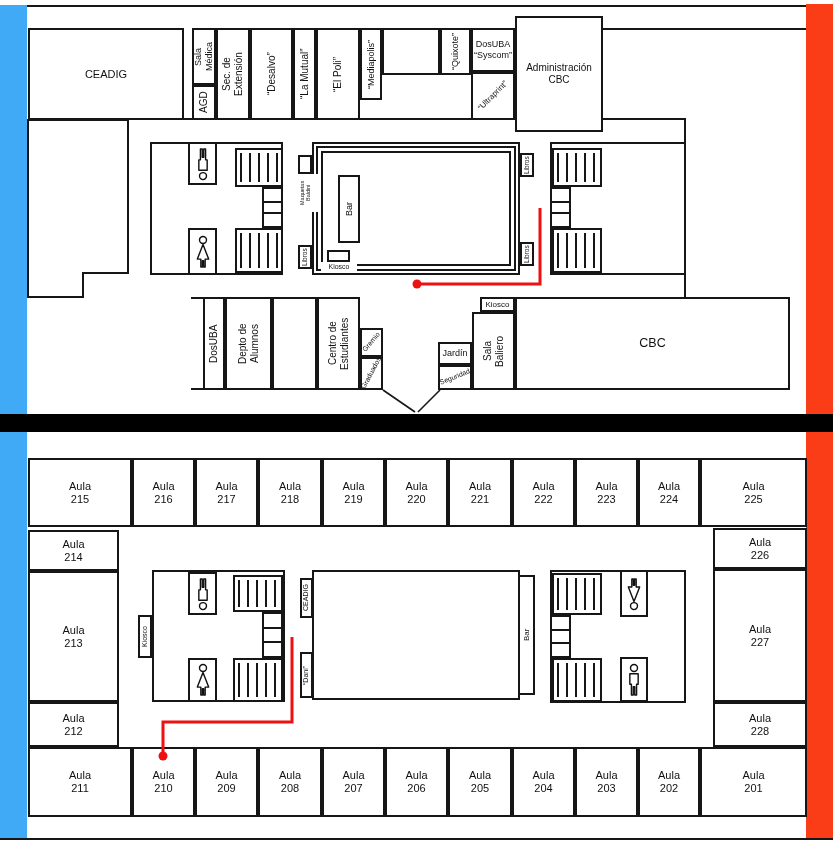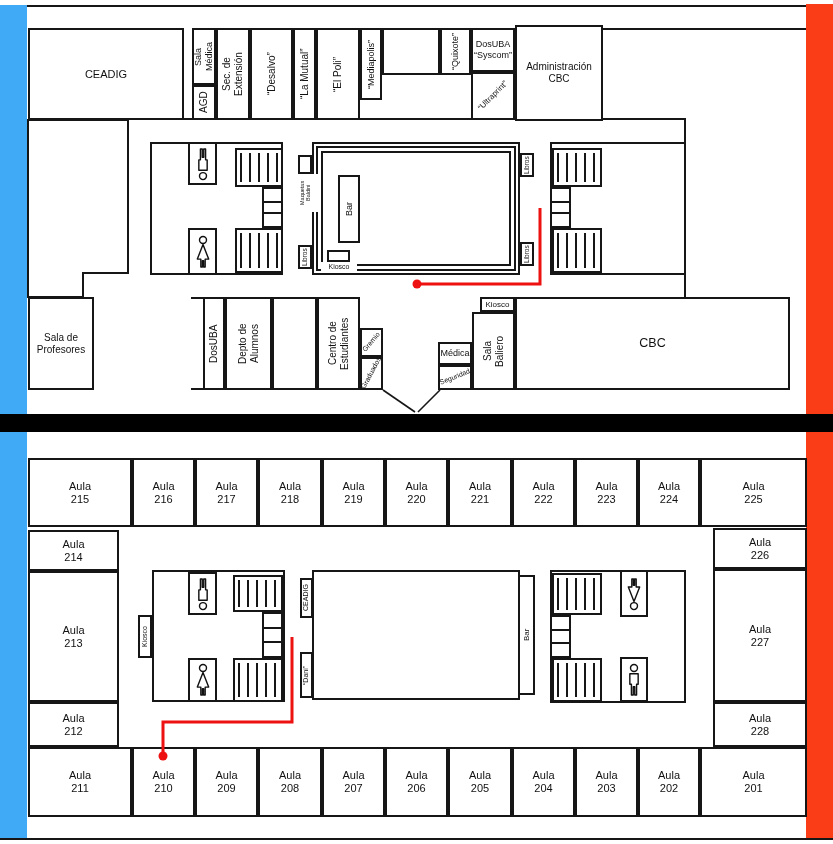--- a/index.html
+++ b/index.html
@@ -63,21 +63,21 @@
 Extensión</div>
   <div class="room v f10" style="left:250px;top:28px;width:43px;height:92px">“Desalvo”</div>
   <div class="room v f10" style="left:293px;top:28px;width:23px;height:92px">“La Mutual”</div>
   <div class="room v f10" style="left:316px;top:28px;width:44px;height:92px">“El Poli”</div>
   <div class="room v f9" style="left:360px;top:28px;width:22px;height:72px">“Mediapolis”</div>
   <div class="room" style="left:382px;top:28px;width:58px;height:47px"></div>
   <div class="room v f9" style="left:440px;top:28px;width:31px;height:47px">“Quixote”</div>
   <div class="room f9" style="left:471px;top:28px;width:44px;height:44px">DosUBA
 “Syscom”</div>
   <div class="room f8" style="left:471px;top:72px;width:44px;height:48px"><span class="diag" style="transform:rotate(-45deg)">“Ultraprint”</span></div>
-  <div class="room f10" style="left:515px;top:25px;width:88px;height:96px">Administración
+  <div class="room f10" style="left:515px;top:16px;width:88px;height:116px">Administración
 CBC</div>
 
 
   <div class="room" style="left:150px;top:142px;width:133px;height:133px"></div>
   <div class="iconbox" style="left:188px;top:142px;width:29px;height:43px">
     <svg class="person flip" width="20" height="34" viewBox="0 0 24 40">
       <circle cx="12" cy="5.5" r="4.2" fill="none" stroke="#111" stroke-width="1.7"></circle>
       <path d="M7 12.5 L17 12.5 L17 25 L15.1 25 L15.1 38 L12.9 38 L12.9 28 L11.1 28 L11.1 38 L8.9 38 L8.9 25 L7 25 Z" fill="none" stroke="#111" stroke-width="1.7" stroke-linejoin="round"></path>
     </svg>
   </div>
@@ -103,32 +103,30 @@
 Baldini</div>
   <div class="room v f6" style="left:298px;top:245px;width:14px;height:24px">Libros</div>
   <div class="room v f6" style="left:520px;top:153px;width:14px;height:24px">Libros</div>
   <div class="room v f6" style="left:520px;top:242px;width:14px;height:24px">Libros</div>
 
   <div class="room" style="left:550px;top:142px;width:136px;height:133px"></div>
   <div class="stairs" style="left:552px;top:148px;width:50px;height:39px"></div>
   <div class="steps" style="left:550px;top:187px;width:21px;height:41px"></div>
   <div class="stairs" style="left:552px;top:228px;width:50px;height:45px"></div>
 
-  <div class="room f10" style="left:28px;top:297px;width:66px;height:93px">Sala de
-Profesores</div>
   <div class="abs" style="left:191px;top:297px;width:12px;height:93px;border-top:2px solid #161616;border-bottom:2px solid #161616"></div>
   <div class="room v f10" style="left:203px;top:297px;width:22px;height:93px">DosUBA</div>
   <div class="room v f10" style="left:225px;top:297px;width:47px;height:93px">Depto de
 Alumnos</div>
   <div class="room" style="left:272px;top:297px;width:45px;height:93px"></div>
   <div class="room v f10" style="left:317px;top:297px;width:43px;height:93px">Centro de
 Estudiantes</div>
   <div class="room f7" style="left:360px;top:328px;width:23px;height:29px"><span class="diag" style="transform:rotate(-50deg)">Gremio</span></div>
   <div class="room f7" style="left:360px;top:357px;width:23px;height:33px"><span class="diag" style="transform:rotate(-62deg)">Graduados</span></div>
-  <div class="room f9" style="left:438px;top:342px;width:34px;height:23px">Médica</div>
+  <div class="room f9" style="left:438px;top:342px;width:34px;height:23px">Jardín</div>
   <div class="room f7" style="left:438px;top:365px;width:34px;height:25px"><span class="diag" style="transform:rotate(-22deg)">Seguridad</span></div>
   <div class="room f8" style="left:480px;top:297px;width:35px;height:15px">Kiosco</div>
   <div class="room v f10" style="left:472px;top:312px;width:43px;height:78px">Sala
 Baliero</div>
   <div class="room f12" style="left:515px;top:297px;width:275px;height:93px">CBC</div>
 
   <div class="room" style="left:28px;top:458px;width:104px;height:69px">Aula
 215</div>
   <div class="room" style="left:132px;top:458px;width:63px;height:69px">Aula
 216</div>

